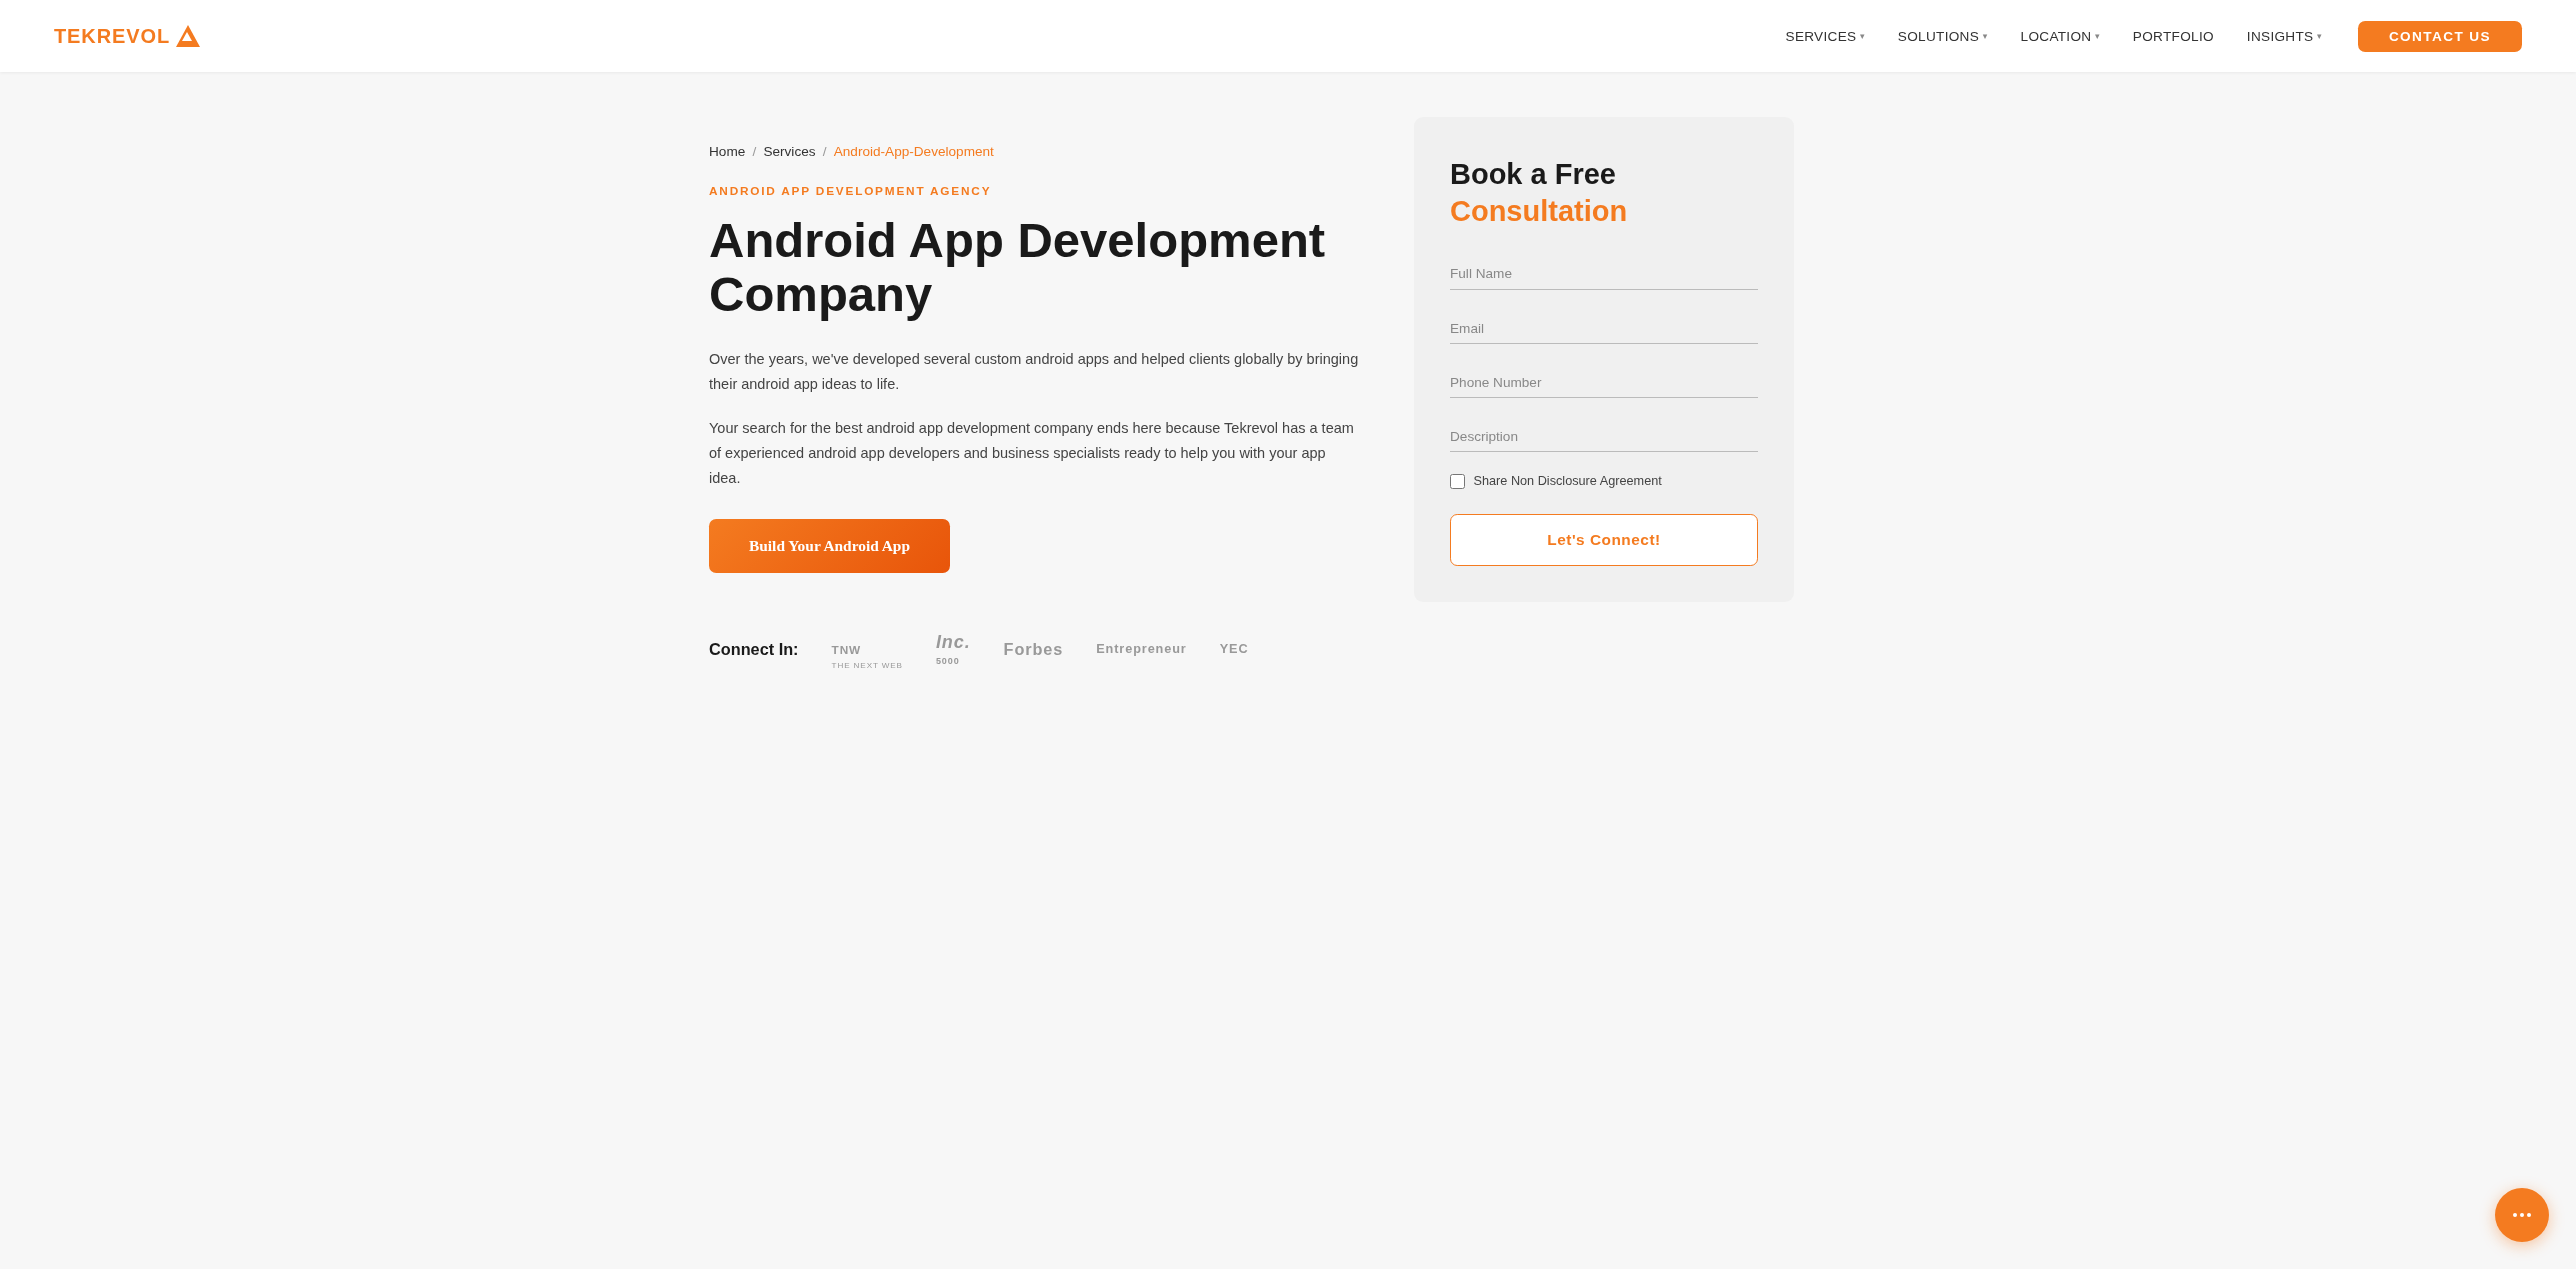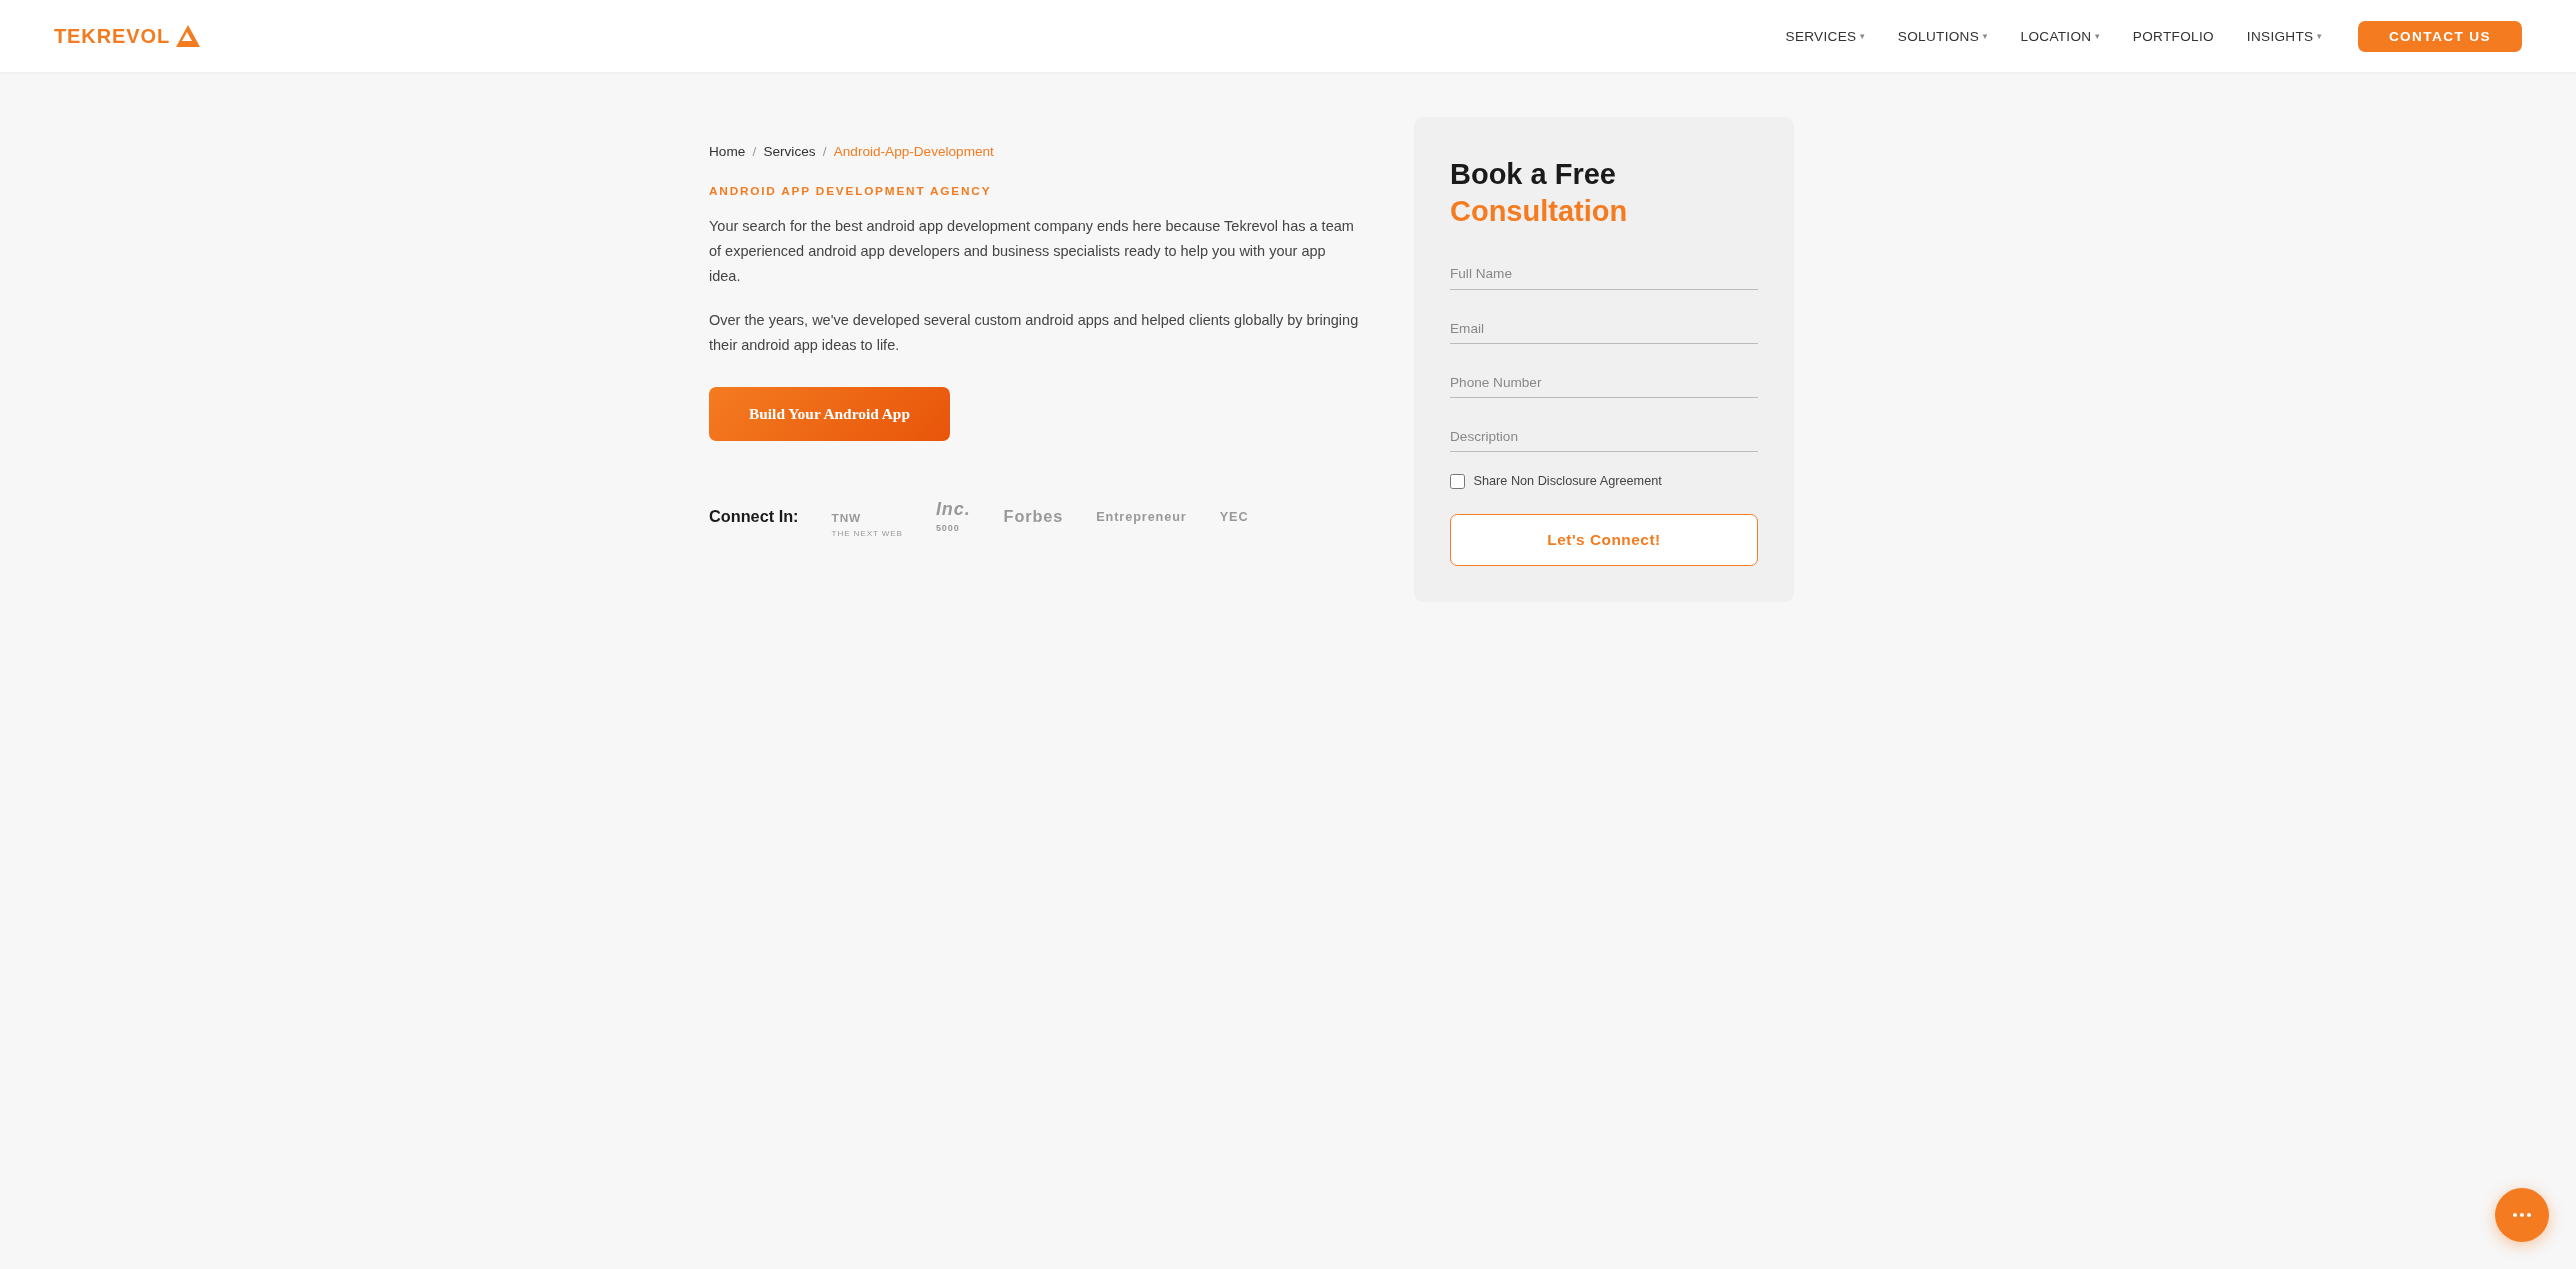--- a/index.html
+++ b/index.html
@@ -326,24 +326,28 @@
       <span class="sep">/</span>
       <a href="#">Services</a>
       <span class="sep">/</span>
       <span class="current">Android-App-Development</span>
     </div>
 
     
     <div class="agency-label">ANDROID APP DEVELOPMENT AGENCY</div>
 
     
-
-    
+    <h1 class="hero-title">
+      <span>Android App Development</span><br>
+      <span>Company</span>
+    </h1>
+
+    
+    <p class="hero-desc">Over the years, we've developed several custom android apps and helped clients globally by bringing their android app ideas to life.</p>
     <p class="hero-desc">Your search for the best android app development company ends here because Tekrevol has a team of experienced android app developers and business specialists ready to help you with your app idea.</p>
-    <p class="hero-desc">Over the years, we've developed several custom android apps and helped clients globally by bringing their android app ideas to life.</p>
 
     
     <button class="build-btn">Build Your Android App</button>
 
     
     <div class="featured-section">
       <span class="featured-label">Connect In:</span>
       <div class="featured-logos">
         <span class="featured-logo tnw">
           <strong>TNW</strong><br><span style="font-size:8.1px;font-weight:400">THE NEXT WEB</span>

